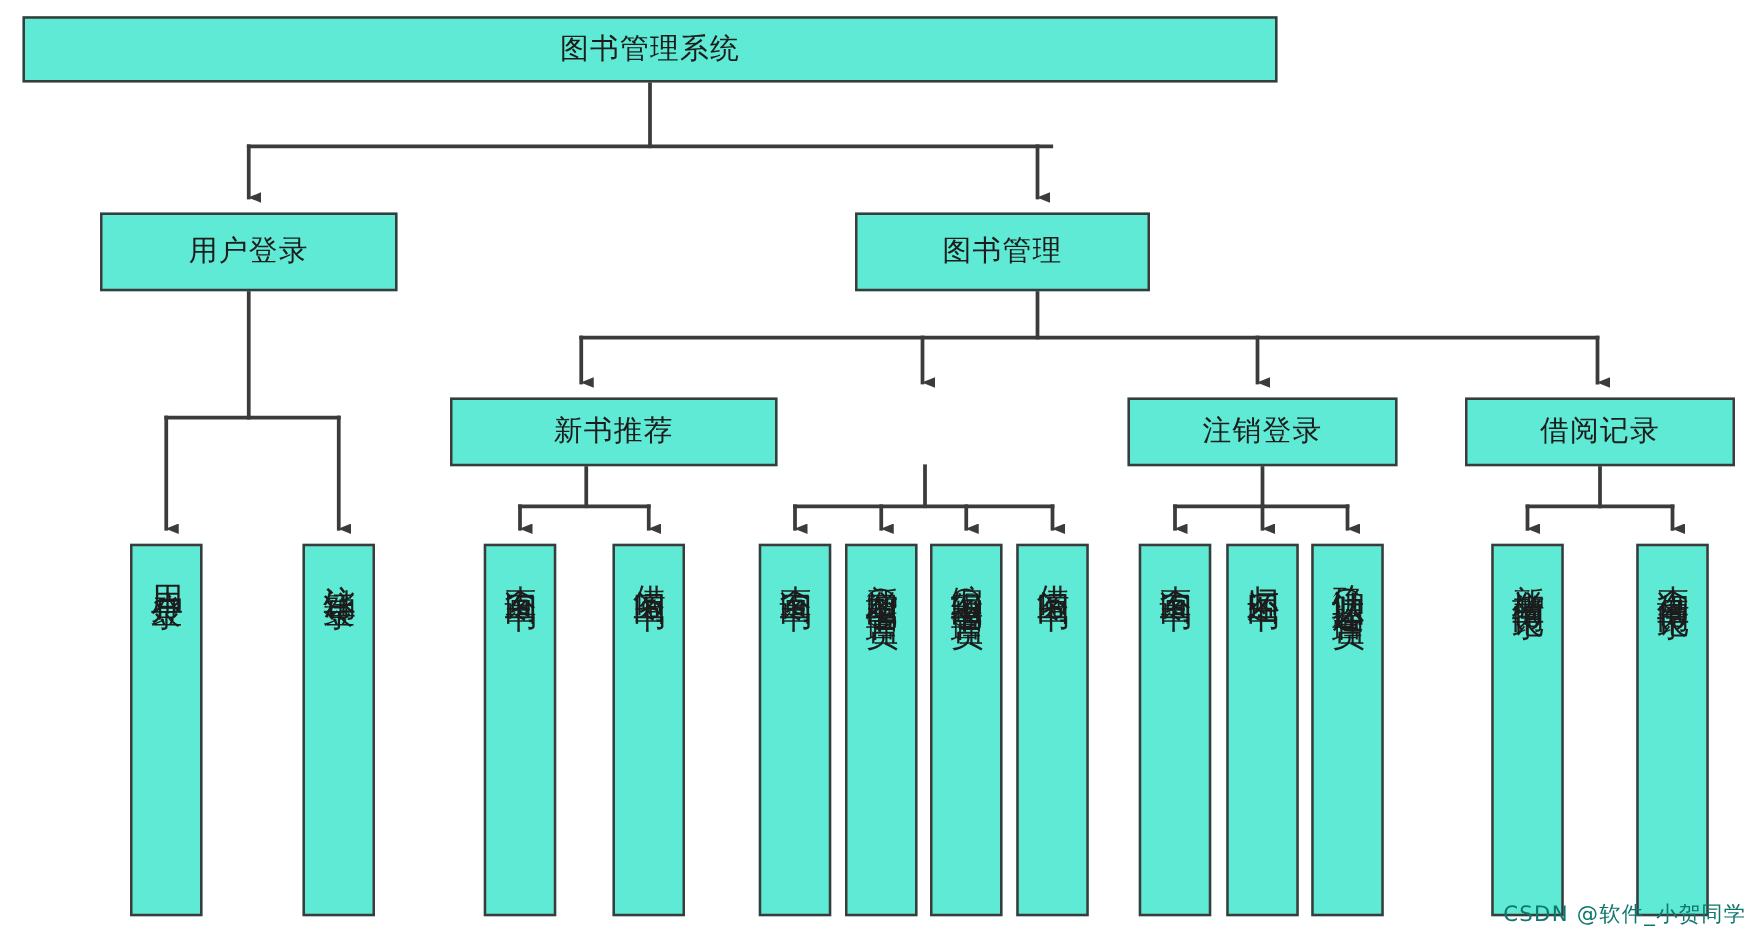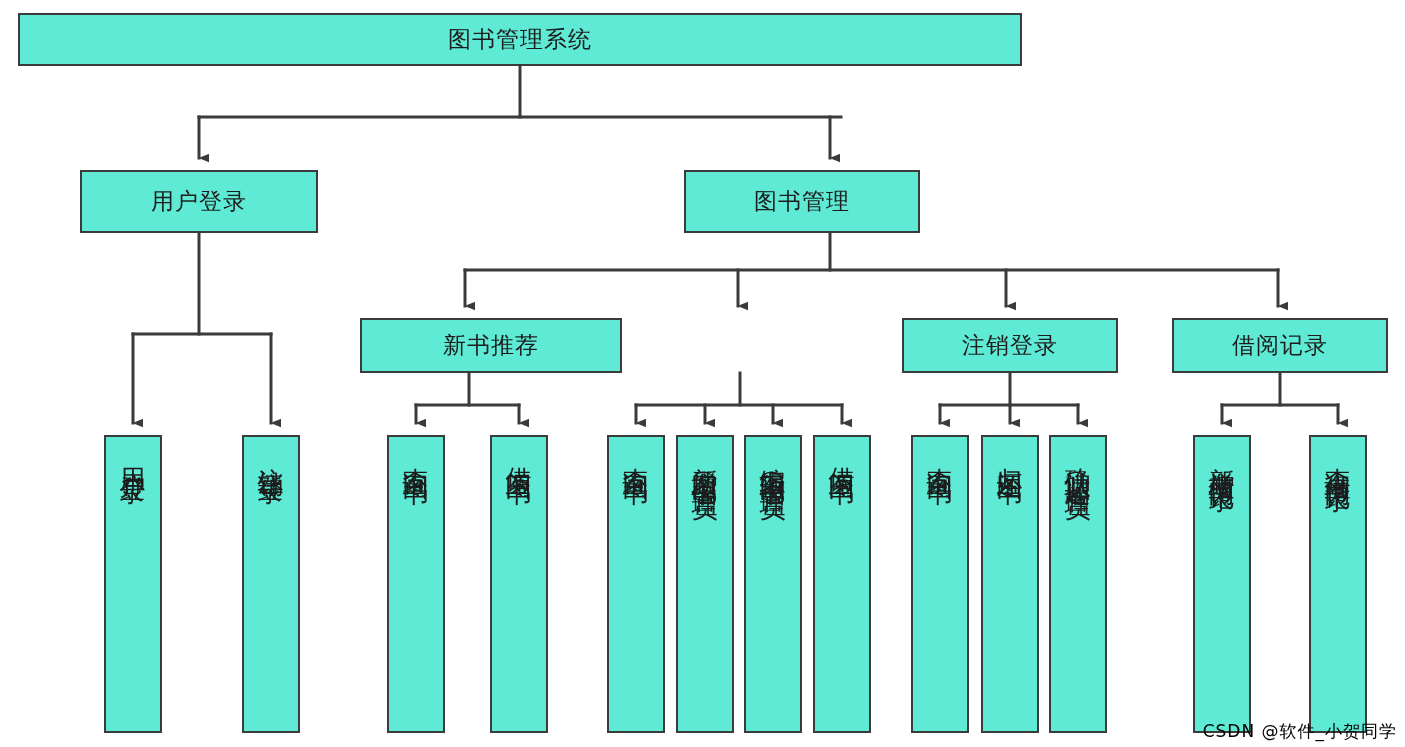--- a/index.html
+++ b/index.html
@@ -42,21 +42,21 @@
     letter-spacing:4px;
     line-height:1;
     white-space:nowrap;
   }
 
   #watermark{
     position:absolute;
     right:8px;
     bottom:4px;
     font-size:17px;
-    color:#000000;
+    color:#0f766e;
     letter-spacing:1px;
     white-space:nowrap;
     user-select:none;
   }
 </style>
 </head>
 <body>
 
 <div id="diagram">
 

